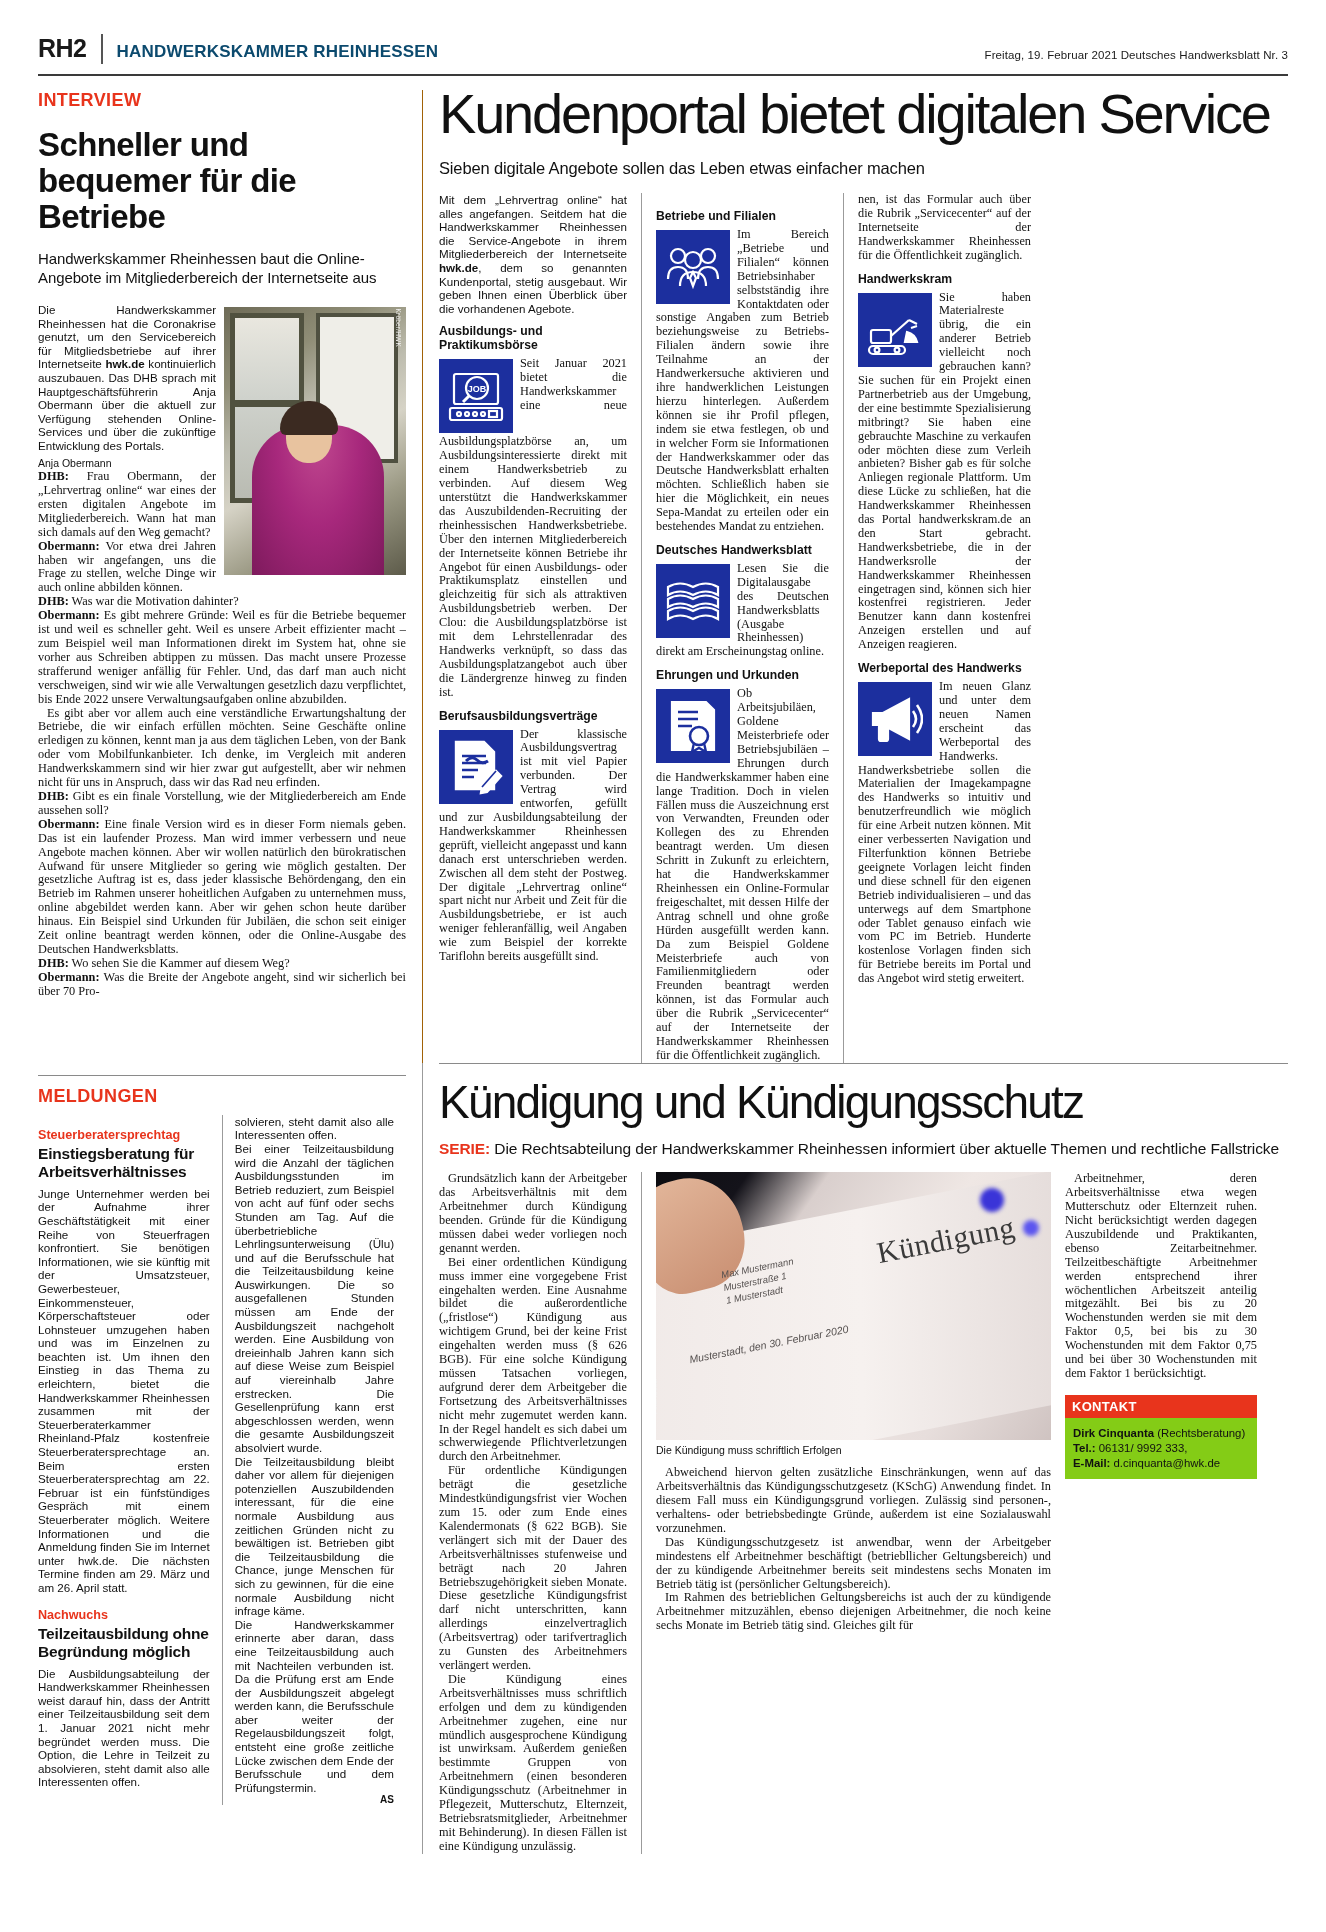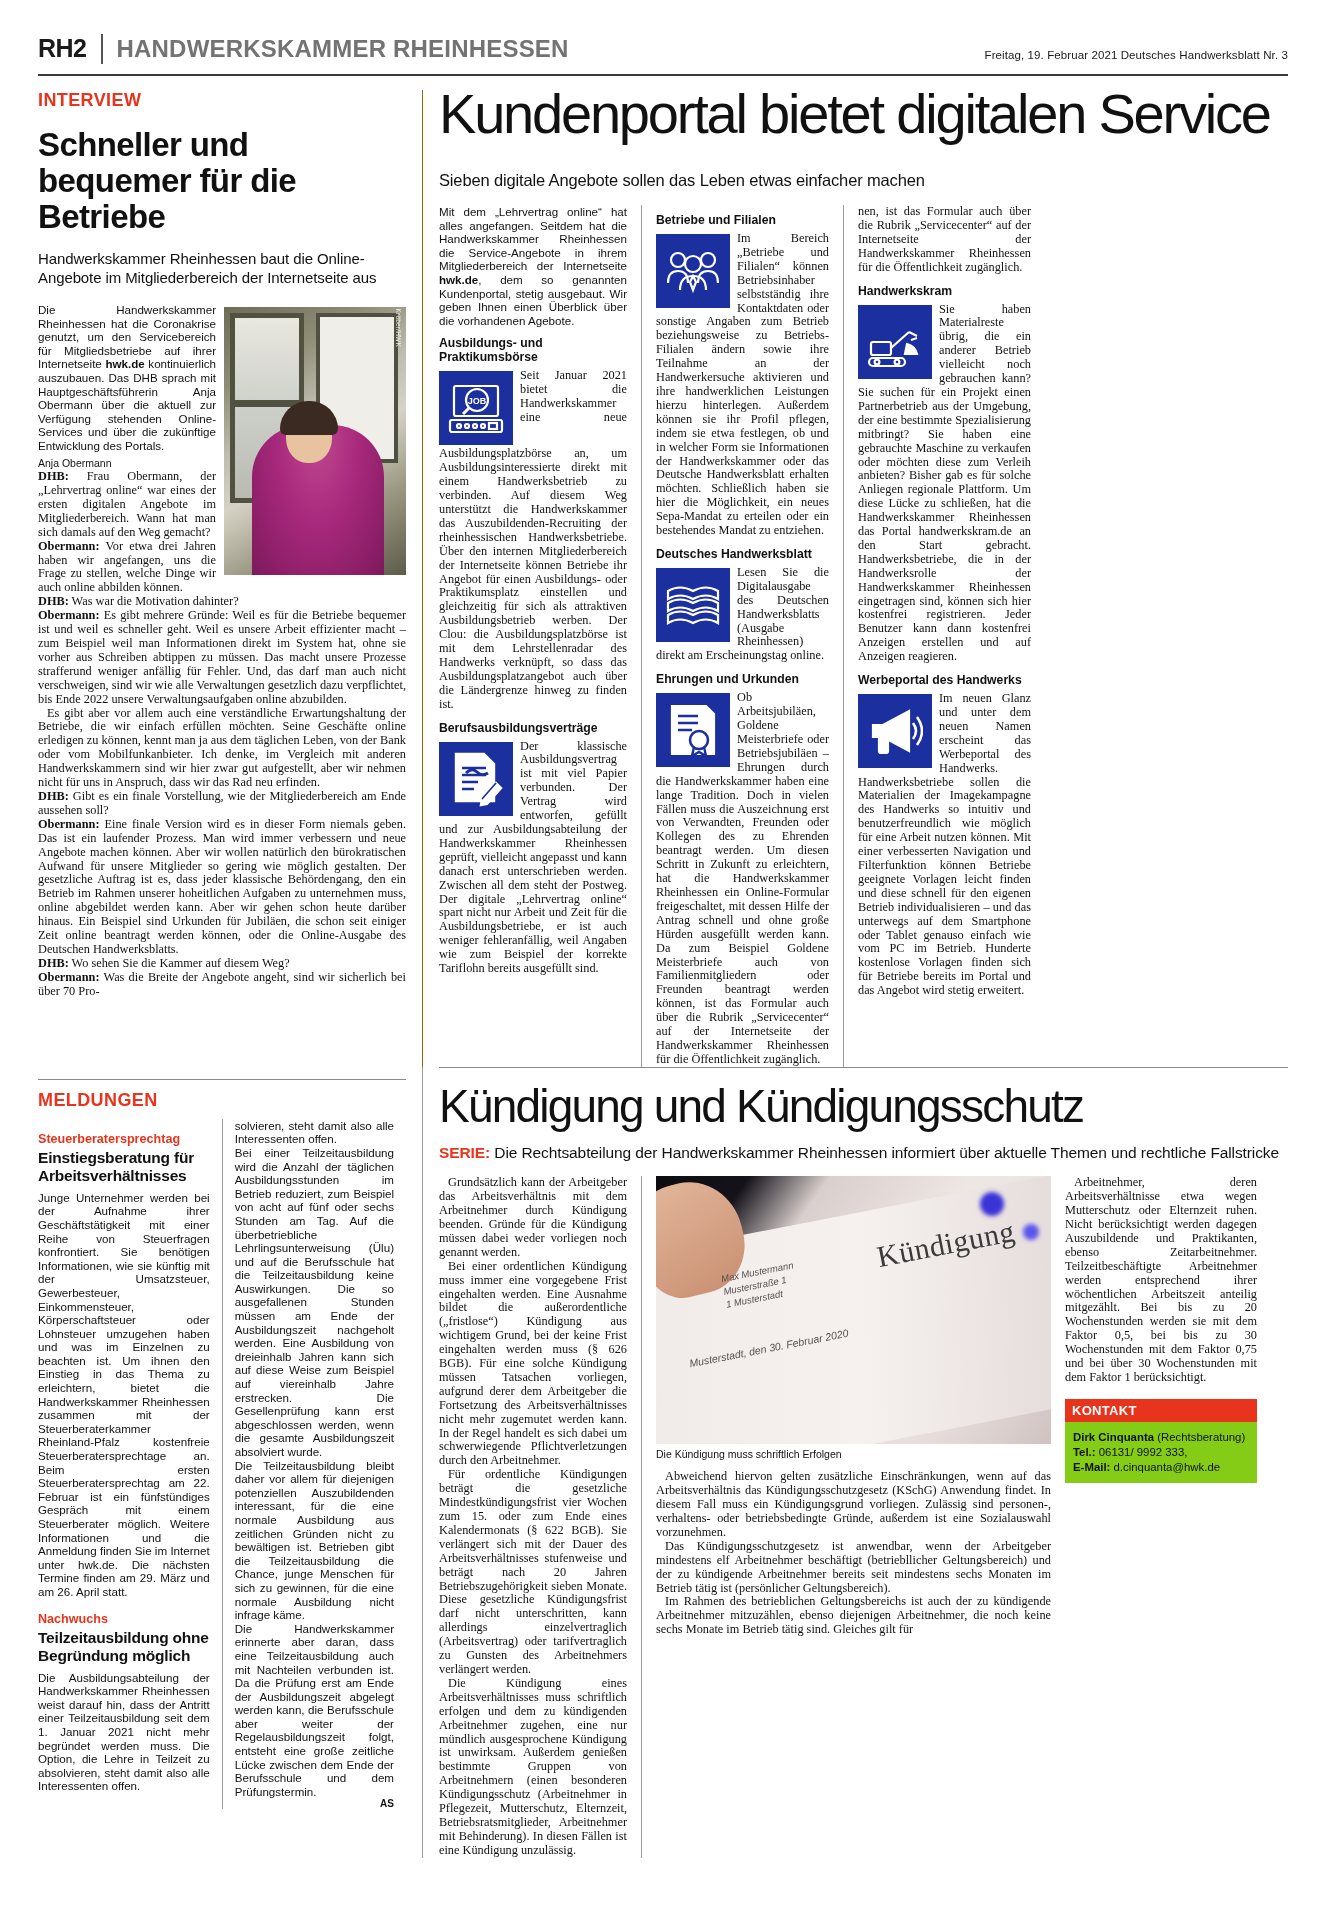--- a/index.html
+++ b/index.html
@@ -11,21 +11,21 @@
     position:relative;
     overflow:hidden;
   }
   .page { width:1326px; height:1932px; position:relative; padding:0 38px; }
 
   
   .masthead { display:flex; align-items:flex-end; padding-top:34px; padding-bottom:6px;gap:36px; }
   .mh-left { display:flex; align-items:baseline; }
   .mh-rh2 { font-size:25px; font-weight:bold; letter-spacing:-0.5px; color:#1a1a1a; }
   .mh-divider { width:2px; background:#555; height:30px; margin:0 14px; align-self:flex-end; }
-  .mh-title { font-size:24px; font-weight:bold; color:#737373; letter-spacing:0.2px; }
+  .mh-title { font-size:17px; font-weight:bold; color:#0c4a6e; letter-spacing:0.2px; }
   .mh-right { margin-left:auto; font-size:11.5px; color:#1a1a1a; letter-spacing:0.1px; padding-bottom:3px;}
   .mh-rule { border-bottom:2.5px solid #3a3a3a; margin-top:4px; }
 
   
   .kicker { color:#e8341c; font-weight:bold; font-size:18px; letter-spacing:0.4px; }
   .body-serif {
     font-family:"Liberation Serif", serif;
     font-size:12.3px; line-height:13.9px; text-align:justify;
     hyphens:auto; -webkit-hyphens:auto;
   }
@@ -47,21 +47,21 @@
   }
   .iv-sub {
     font-size:15px; line-height:19px; margin-top:14px; color:#111;
     letter-spacing:-0.1px;
   }
 
   .hero-head {
     font-size:56px; line-height:56px; font-weight:normal;
     letter-spacing:-2.2px; color:#111; margin-top:-4px;
   }
-  .hero-sub { font-size:16.5px; line-height:20px; margin-top:28px; letter-spacing:-0.15px;}
+  .hero-sub { font-size:16.5px; line-height:20px; margin-top:16px; letter-spacing:-0.15px;}
 
   
   .iv-body { margin-top:16px; position:relative; }
   .photo {
     float:right; width:182px; height:268px; margin:4px 0 4px 8px;
     background:linear-gradient(150deg,#6e6b57 0%,#8f8d76 22%,#bdbcae 40%,#d6d3c6 55%,#9c9a85 75%,#5d5b4a 100%);
     position:relative; overflow:hidden;
   }
   .photo .window {
     position:absolute; left:6px; top:6px; width:74px; height:190px;
@@ -266,21 +266,21 @@
               <path d="M14 17 h24 M14 24 h24 M14 31 h16 M14 38 h12" stroke="#1c2f9e" stroke-width="2.6"></path>
               <path d="M18 22 q6 -6 11 -1 q5 5 11 1" stroke="#1c2f9e" stroke-width="3" fill="none"></path>
               <path d="M34 48 L48 32 l5 5 L39 53 l-6 1 z" fill="#fff" stroke="#fff"></path>
               <path d="M34 48 L48 32" stroke="#1c2f9e" stroke-width="1.6"></path>
             </svg>
           </div>
           <p class="body-serif">Der klassische Ausbildungsvertrag ist mit viel Papier verbunden. Der Vertrag wird entworfen, gefüllt und zur Ausbildungsabteilung der Handwerkskammer Rheinhessen geprüft, vielleicht angepasst und kann danach erst unterschrieben werden. Zwischen all dem steht der Postweg. Der digitale „Lehrvertrag online“ spart nicht nur Arbeit und Zeit für die Ausbildungsbetriebe, er ist auch weniger fehleranfällig, weil Angaben wie zum Beispiel der korrekte Tariflohn bereits ausgefüllt sind.</p>
         </div>
 
         <div class="hc">
-          <div class="sec-head" style="margin-top:8px">Betriebe und Filialen</div>
+          <div class="sec-head" style="margin-top:16px">Betriebe und Filialen</div>
           <div class="icon-box">
             <svg width="56" height="56" viewBox="0 0 56 56" fill="none" stroke="#fff" stroke-width="2.2">
               <circle cx="13" cy="17" r="7"></circle>
                 <path d="M3 40 q0 -12 10 -12 q10 0 10 12"></path>
               <circle cx="43" cy="17" r="7"></circle>
                 <path d="M33 40 q0 -12 10 -12 q10 0 10 12"></path>
               <circle cx="28" cy="21" r="8"></circle>
                 <path d="M15 47 q0 -14 13 -14 q13 0 13 14"></path>
               <path d="M28 33 l-3 6 3 8 3 -8 z"></path>
             </svg>

